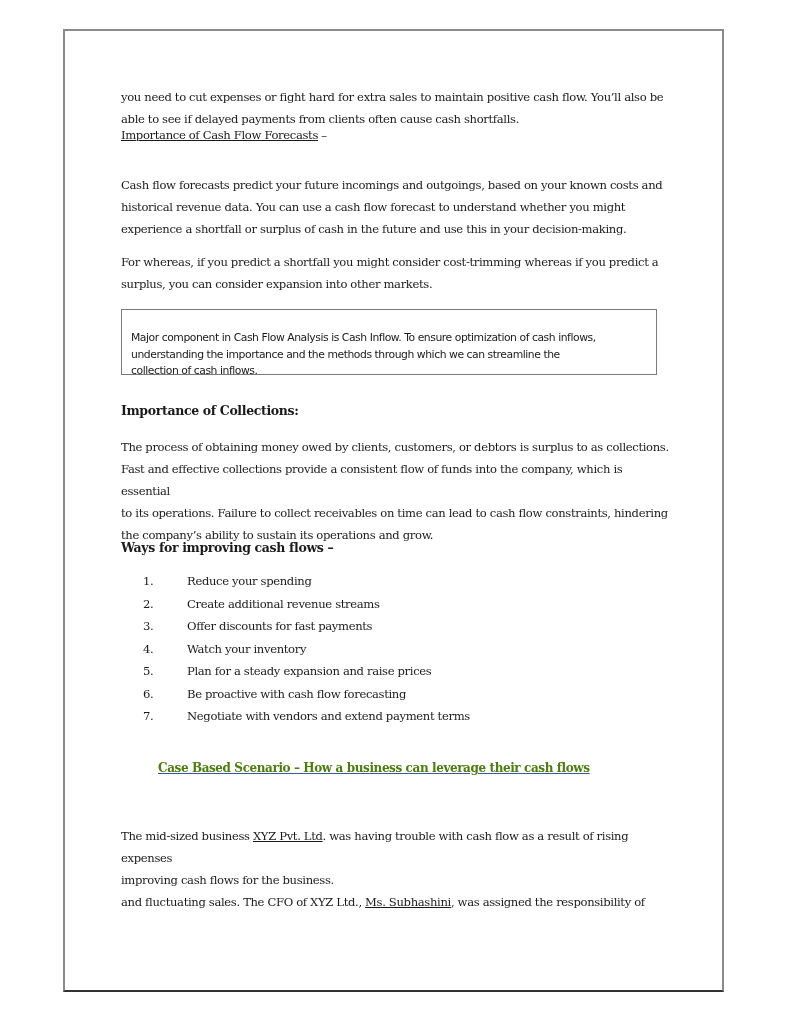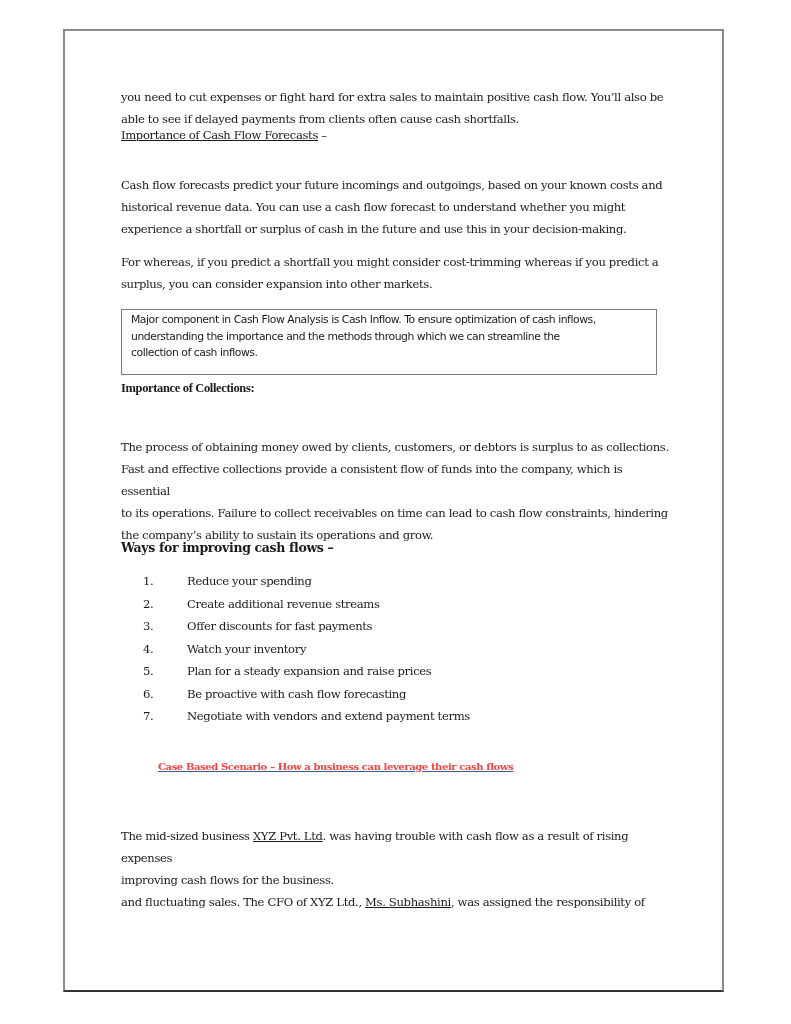--- a/index.html
+++ b/index.html
@@ -14,30 +14,30 @@
     position: absolute; left: 121px; width: 550px;
     font-family: "DejaVu Serif", serif; font-size: 11.6px; color: #1a1a1a;
     letter-spacing: -0.35px;
   }
   p { margin: 0; line-height: 22px; }
   .u { text-decoration: underline; }
   .h-bold { font-weight: bold; font-size: 12.5px; }
   .callout {
     position: absolute; left: 121px; top: 309px; width: 536px; height: 66px;
     border: 1px solid #7a7a7a; box-sizing: border-box;
-    padding: 2px 9px;
+    padding: 20px 9px;
     font-family: "DejaVu Sans", sans-serif; font-size: 10.8px; line-height: 16.5px; color: #1a1a1a;
     letter-spacing: -0.45px;
   }
   .list { position: absolute; left: 143px; top: 570px; font-family: "DejaVu Serif", serif; font-size: 11.6px; color:#1a1a1a; letter-spacing:-0.35px; }
   .li { height: 22.5px; line-height: 22.5px; display: flex; }
   .li .num { width: 44px; }
   .case-heading {
     position: absolute; left: 158px; top: 761px;
-    font-family: "DejaVu Serif", serif; font-weight: bold; font-size: 10px; color: #ef4444;
+    font-family: "DejaVu Serif", serif; font-weight: bold; font-size: 12px; color: #4d7c0f;
     text-decoration: underline; text-decoration-color: #3a5a9a; letter-spacing: -0.4px;
   }
 </style>
 </head>
 <body>
 
 <div class="page"></div>
 
 <div class="content" style="top:86px;">
   <p>you need to cut expenses or fight hard for extra sales to maintain positive cash flow. You’ll also be</p>
@@ -58,21 +58,21 @@
   <p>For whereas, if you predict a shortfall you might consider cost-trimming whereas if you predict a</p>
   <p>surplus, you can consider expansion into other markets.</p>
 </div>
 
 <div class="callout">
   <div>Major component in Cash Flow Analysis is Cash Inflow. To ensure optimization of cash inflows,</div>
   <div>understanding the importance and the methods through which we can streamline the</div>
   <div>collection of cash inflows.</div>
 </div>
 
-<div class="content" style="top:377px;font-family:Liberation Serif, serif;">
+<div class="content" style="top:400px;">
   <p class="h-bold">Importance of Collections:</p>
 </div>
 
 <div class="content" style="top:436px;">
   <p>The process of obtaining money owed by clients, customers, or debtors is surplus to as collections.</p>
   <p>Fast and effective collections provide a consistent flow of funds into the company, which is essential</p>
   <p>to its operations. Failure to collect receivables on time can lead to cash flow constraints, hindering</p>
   <p>the company’s ability to sustain its operations and grow.</p>
 </div>
 

